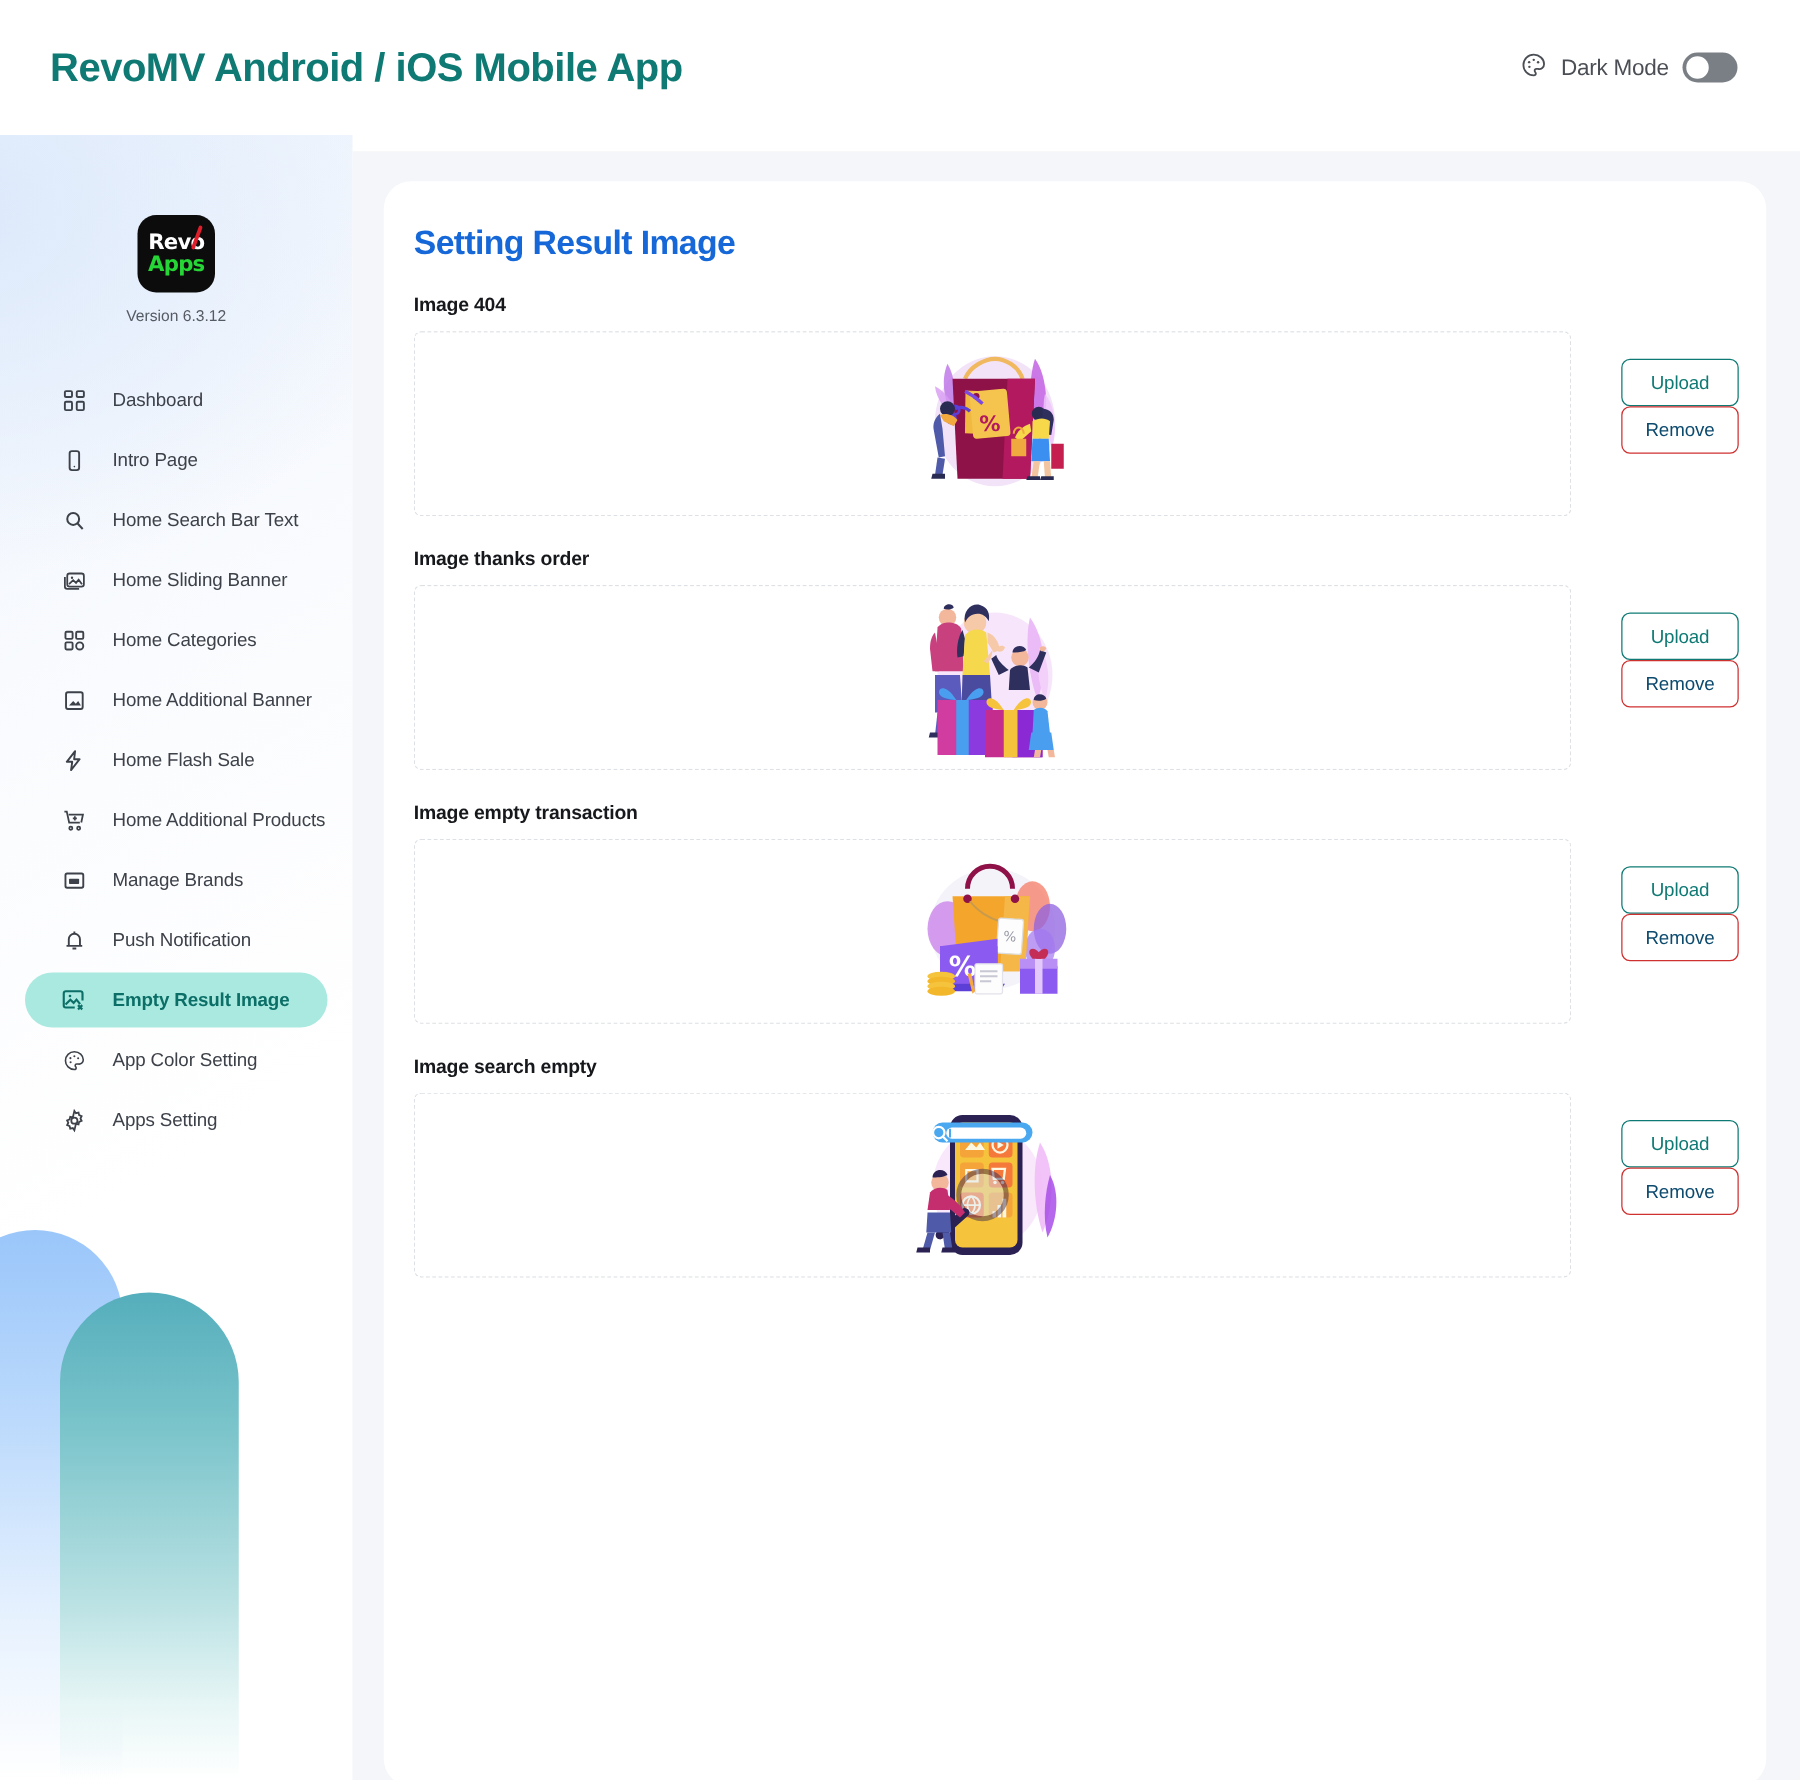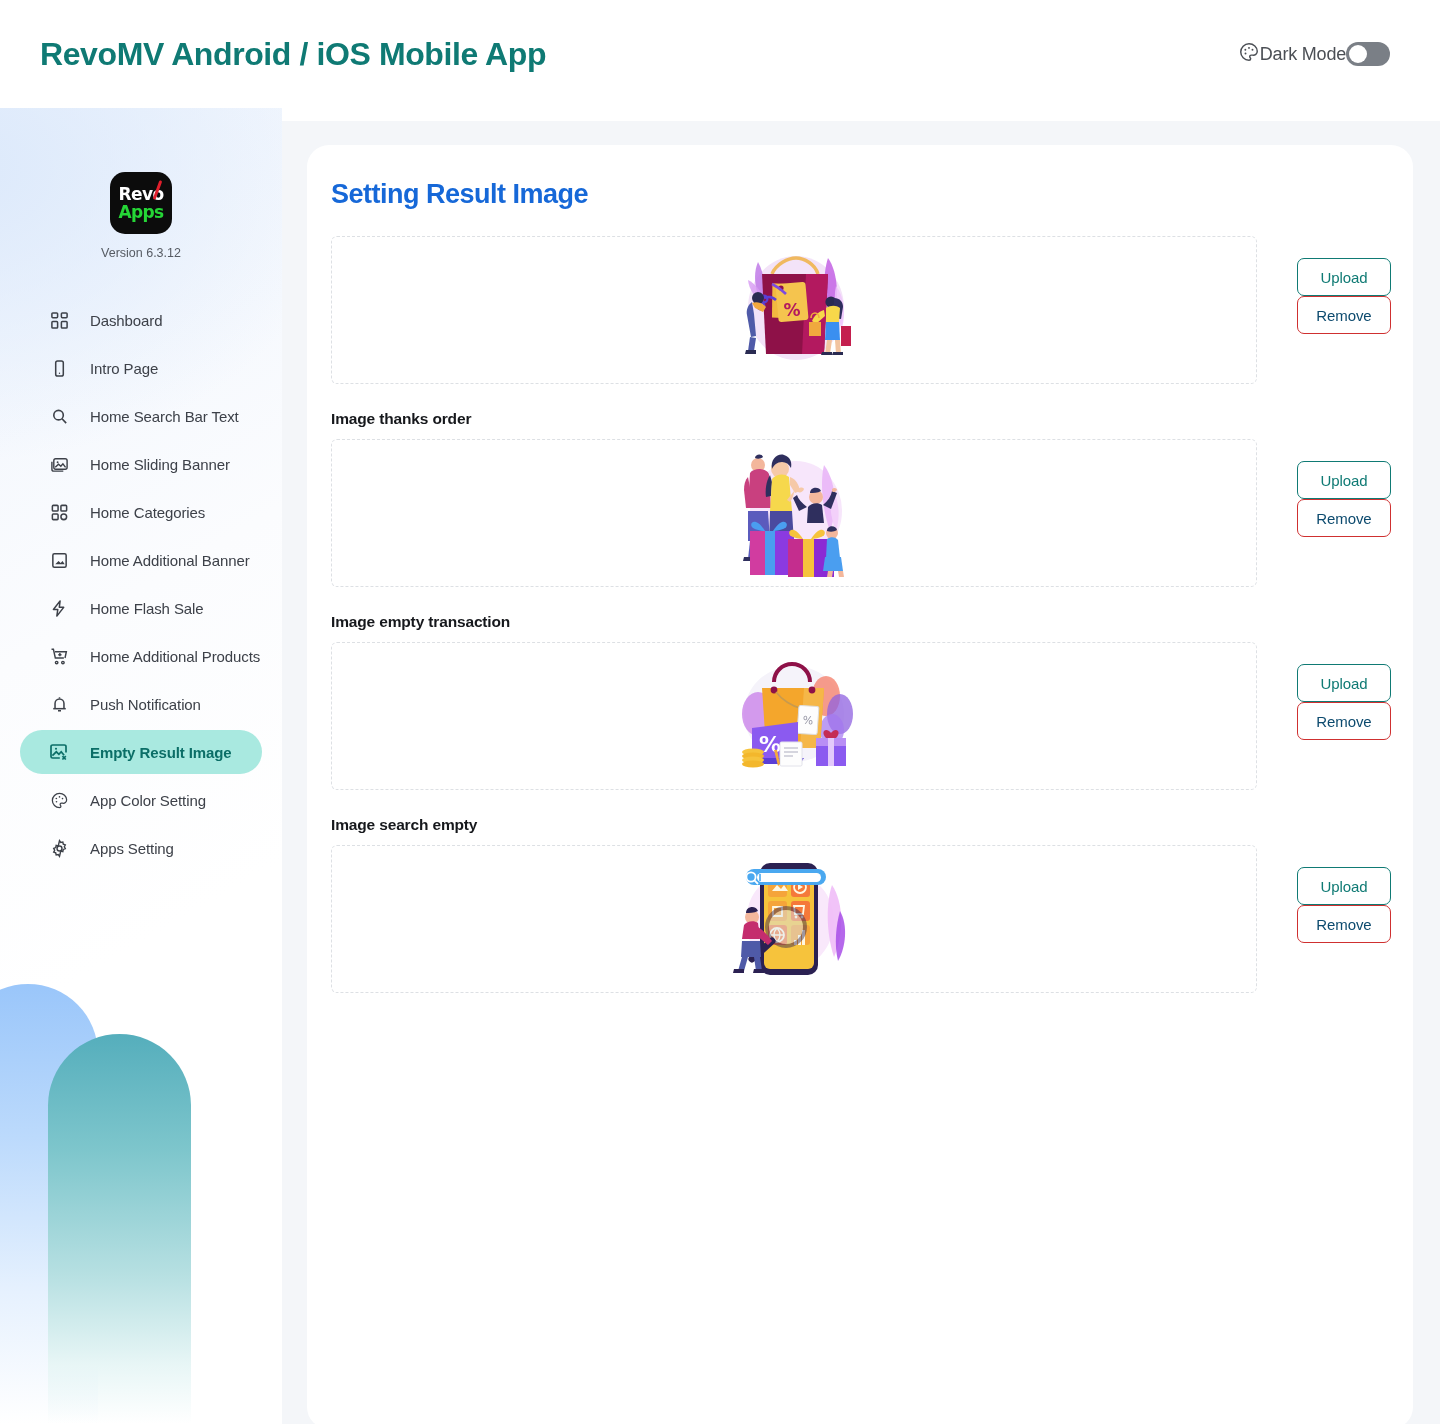--- a/index.html
+++ b/index.html
@@ -20,21 +20,21 @@
     justify-content: space-between;
     padding: 0 50px 0 40px;
     z-index: 6;
   }
   .app-title {
     font-size: 32px; font-weight: bold;
     color: #0f7a74; letter-spacing: -0.4px;
     white-space: nowrap;
   }
   .darkmode-wrap {
-    display: flex; align-items: center; gap: 0;
+    display: flex; align-items: center; gap: 11px;
   }
   .palette-icon { display: block; }
   .darkmode-label {
     font-size: 18px; color: #4b4f55; letter-spacing: -0.2px;
   }
   .toggle {
     width: 44px; height: 24px; border-radius: 12px;
     background: #7a7f86; position: relative;
     flex: none; cursor: pointer;
   }
@@ -273,20 +273,29 @@
           <path d="M1.6 2.4h2l2 9.2h9"></path>
           <path d="M5.2 5h12l-1.4 6.6"></path>
           <circle cx="7" cy="16.4" r="1.3"></circle>
             <circle cx="13.6" cy="16.4" r="1.3"></circle>
           <path d="M10.4 6.4v3.4M8.7 8.1h3.4"></path>
         </svg>
       </span>
       <span class="lbl">Home Additional Products</span>
     </div>
 
+    <div class="nav-item">
+      <span class="ico">
+        <svg width="19" height="19" viewBox="0 0 20 20" fill="none" stroke="currentColor" stroke-width="1.6">
+          <rect x="2.5" y="4" width="15" height="12" rx="1.4"></rect>
+          <rect x="5.5" y="8.4" width="8.5" height="4.4" rx="0.6" fill="currentColor" stroke="none"></rect>
+        </svg>
+      </span>
+      <span class="lbl">Manage Brands</span>
+    </div>
 
     <div class="nav-item">
       <span class="ico">
         <svg width="19" height="19" viewBox="0 0 20 20" fill="none" stroke="currentColor" stroke-width="1.6">
           <path d="M10 2.4v1.2"></path>
           <path d="M5.3 14.2V8.9a4.7 4.7 0 0 1 9.4 0v5.3"></path>
           <path d="M3.4 14.4h13.2"></path>
           <path d="M8.4 16.6h3.2"></path>
         </svg>
       </span>
@@ -334,20 +343,21 @@
     <div class="pillar-a"></div>
     <div class="pillar-b"></div>
   </div>
 </div>
 
 <div class="main">
   <div class="card">
 
     <div class="page-title">Setting Result Image</div>
 
+    <div class="field-label">Image 404</div>
     <div class="row">
       <div class="dropzone">
         <svg class="illus" viewBox="0 0 132 128">
           <ellipse cx="68" cy="62" rx="48" ry="52" fill="#f3e3f8"></ellipse>
           <path d="M30 16c6 10 8 26 4 44-6-14-10-30-4-44z" fill="#c07ae8" opacity=".85"></path>
           <path d="M20 34c8 4 16 14 18 26-10-6-17-16-18-26z" fill="#d79af2" opacity=".8"></path>
           <path d="M100 12c10 14 12 42 4 66-8-20-10-48-4-66z" fill="#c76ae6" opacity=".9"></path>
           <path d="M108 40c8 10 10 28 6 42-6-12-9-29-6-42z" fill="#efc6fb" opacity=".85"></path>
           <path d="M44 28c4-10 16-16 24-16s19 6 22 16" fill="none" stroke="#f0b95f" stroke-width="3.4"></path>
           <path d="M34 28h66l-4 80H38z" fill="#8e1148"></path>

